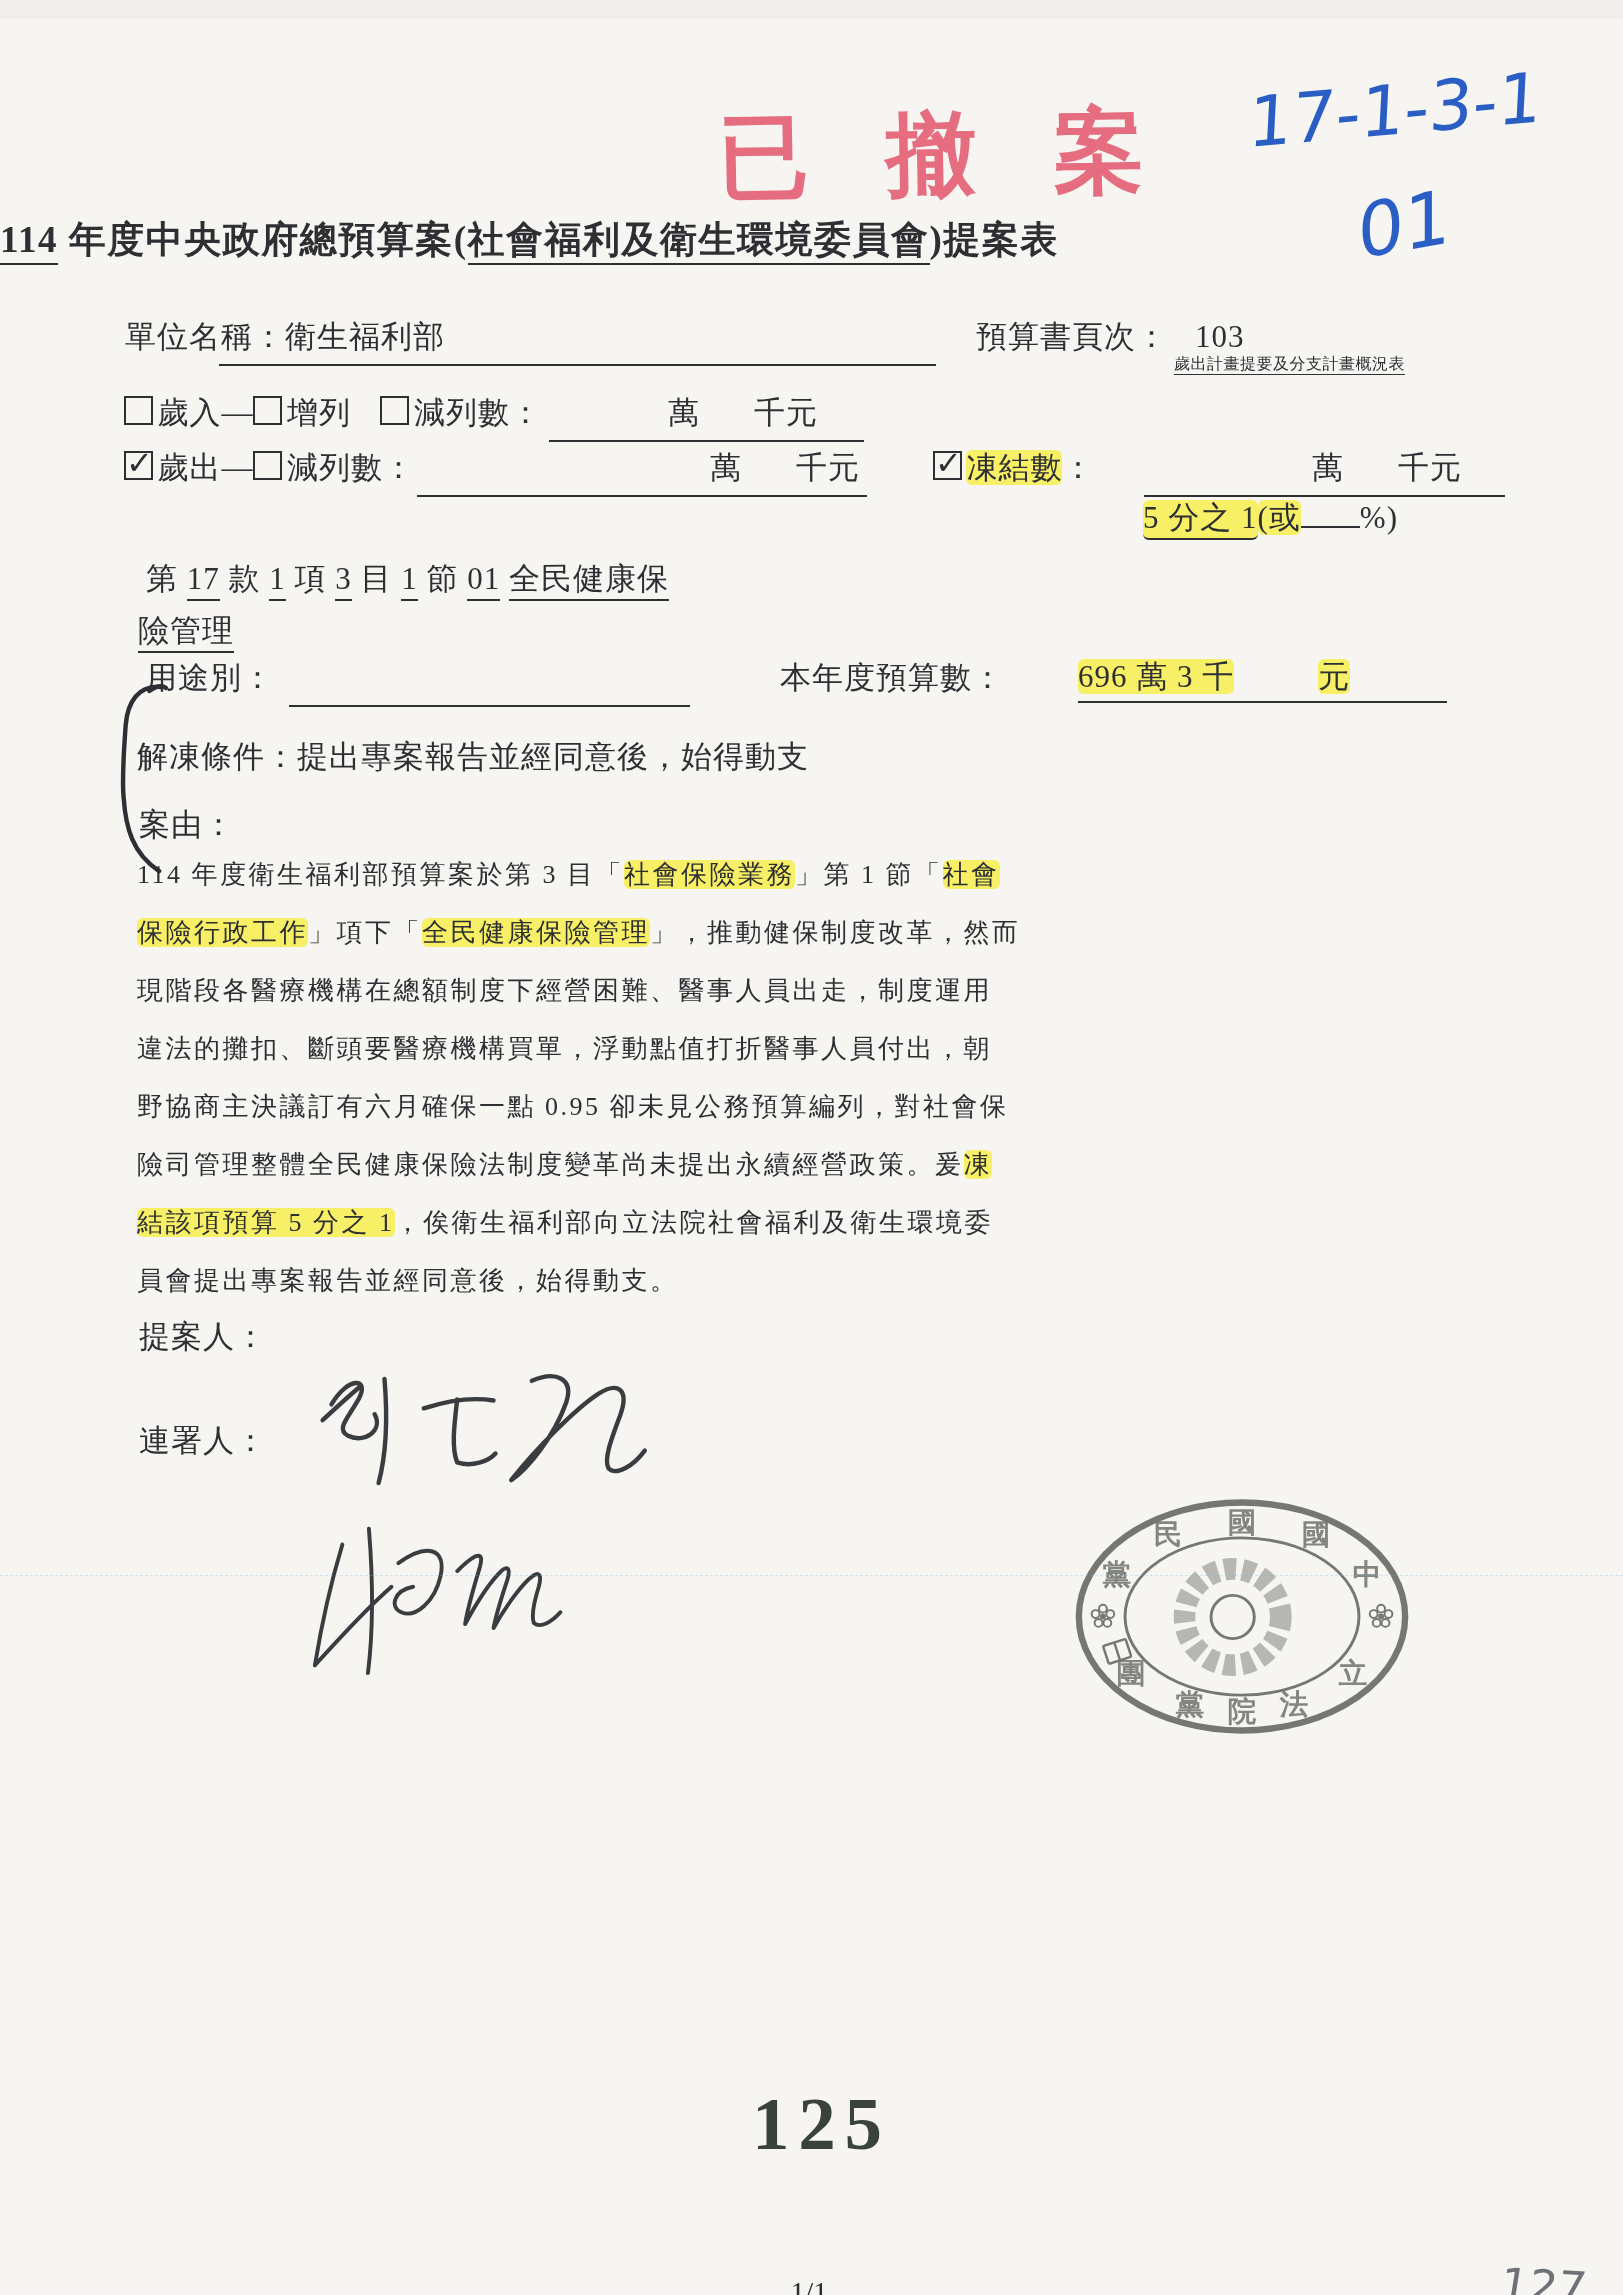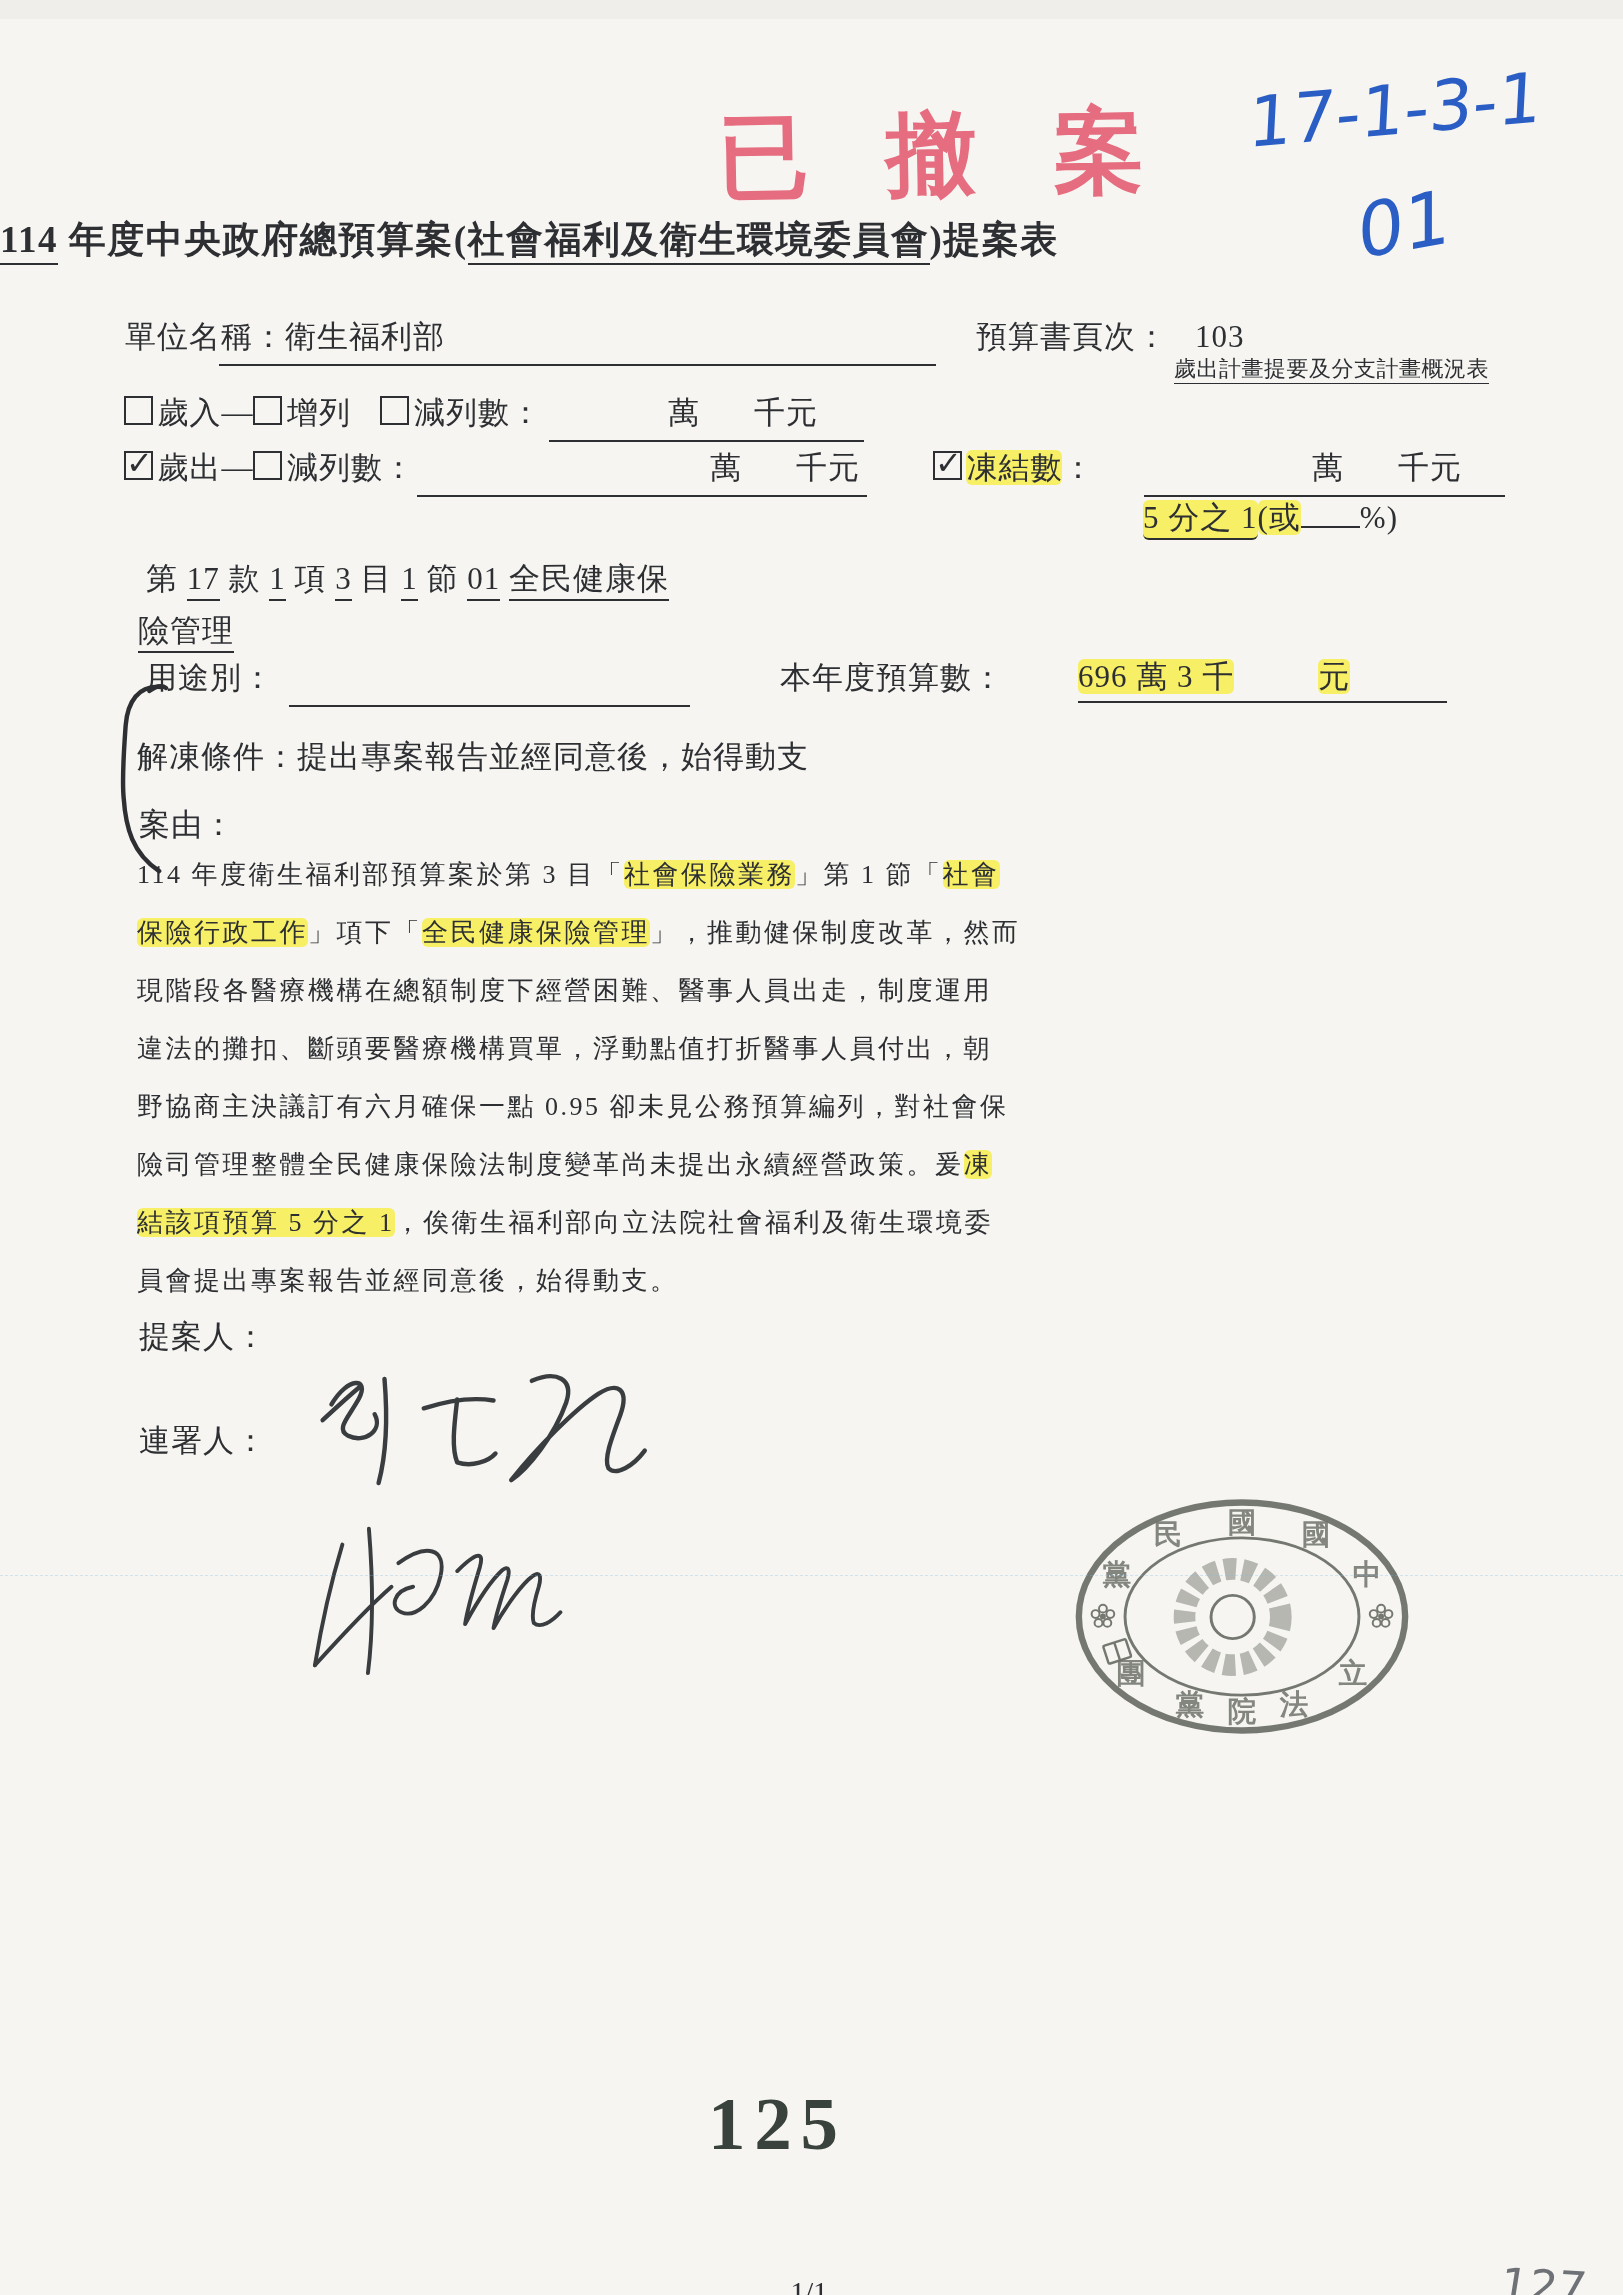--- a/index.html
+++ b/index.html
@@ -1,21 +1,21 @@
 <!DOCTYPE html>
 <html style="font-size:7.9px"><head>
 <meta charset="utf-8">
 <style>
   html,body{margin:0;padding:0;}
   body{width:1623px;height:2295px;background:#efeeea;}
   .page{position:relative;width:1623px;height:2295px;background:#f6f5f1;overflow:hidden;
         font-family:"Liberation Serif","DejaVu Serif",serif;color:#2d2f33;margin-top:19px;}
   .abs{position:absolute;white-space:nowrap;}
   .form{font-size:31px;letter-spacing:1px;}
-  .small{font-size:22px;letter-spacing:0.5px;}
+  .small{font-size:16px;letter-spacing:0.5px;}
   .body-line{font-size:26px;letter-spacing:2.5px;height:58px;line-height:47px;}
   .hl{background:rgba(247,238,70,.82);border-radius:6px;box-decoration-break:clone;-webkit-box-decoration-break:clone;}
   .ul{border-bottom:2.5px solid #2d2f33;padding-bottom:3.4px;}
   .uline{position:absolute;height:0;border-bottom:2px solid #2d2f33;}
   .cbx{display:inline-block;width:24.6px;height:24.6px;border:2.5px solid #2d2f33;margin-right:4.9px;vertical-align:-2px;position:relative;background:transparent;}
   .cbx .mark{position:absolute;left:0px;top:-9.8px;font-size:32px;font-family:"DejaVu Sans",sans-serif;color:#2d2f33;}
   .blankul{display:inline-block;width:59px;height:27.5px;border-bottom:2px solid #2d2f33;}
   .spacer170{display:inline-block;width:84px;}
   .spacer110{display:inline-block;width:54px;}
   .title{font-size:37px;font-weight:bold;letter-spacing:1.5px;}
@@ -185,19 +185,19 @@
     <span class="sealch" style="left:297px;top:80px;">中</span>
     <span class="sealch" style="left:61px;top:179px;">團</span>
     <span class="sealch" style="left:120px;top:210px;">黨</span>
     <span class="sealch" style="left:172px;top:217px;">院</span>
     <span class="sealch" style="left:224px;top:210px;">法</span>
     <span class="sealch" style="left:283px;top:179px;">立</span>
   </div>
 
   <div class="scanline" style="top:1556px;"></div>
 
-  <div class="abs pagestamp" style="left:708px;top:2062px;text-align:center;">125</div>
+  <div class="abs pagestamp" style="left:752px;top:2062px;text-align:center;">125</div>
   <div class="abs" style="left:767px;top:2257px;width:84px;text-align:center;font-size:29.5px;">1/1</div>
   <div class="abs pencil" style="left:1500px;top:2241px;">127</div>
   <div class="scanedge" style="top:2291px;"></div>
 
 </div>
 
 
 </body></html>

